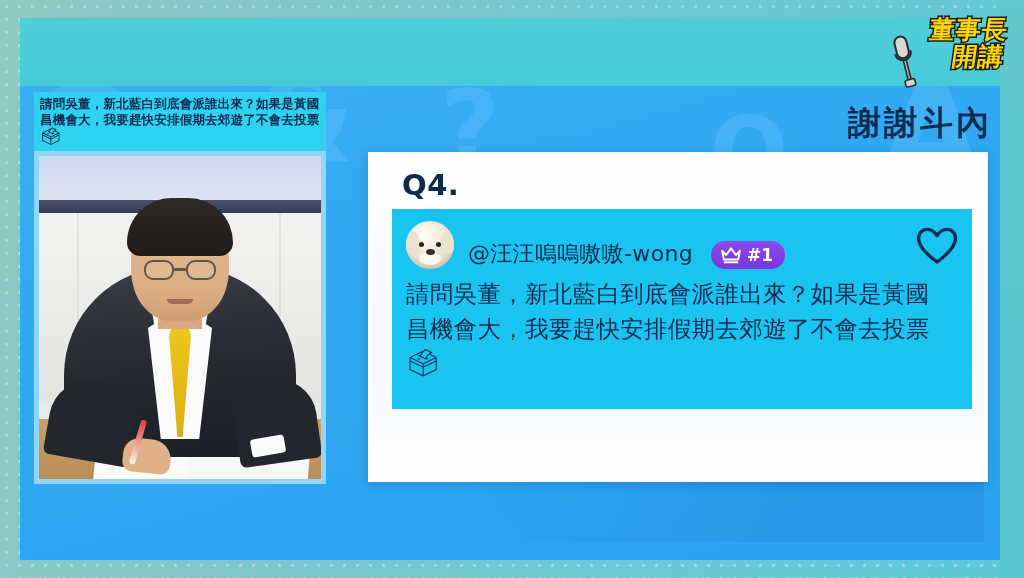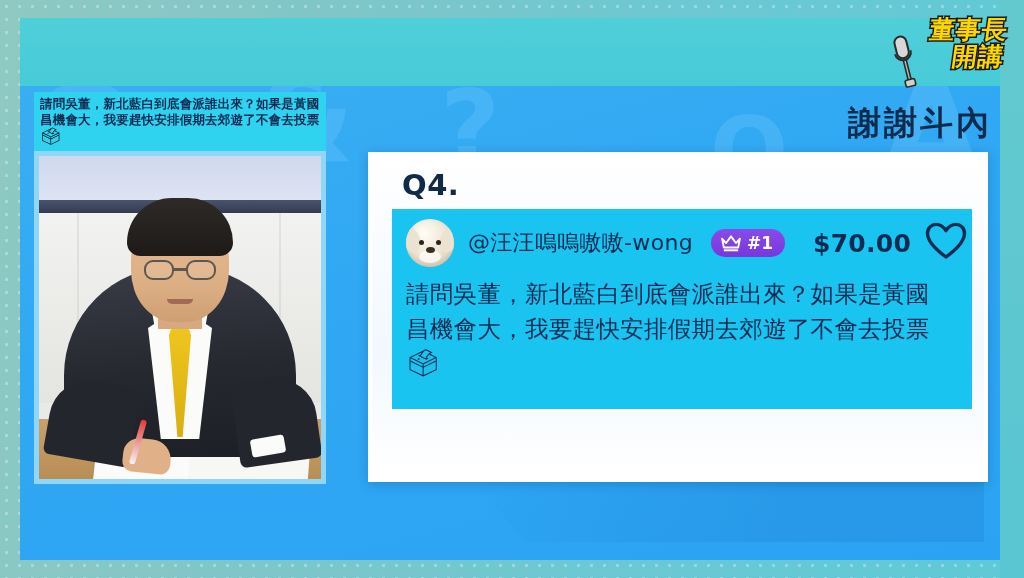--- a/index.html
+++ b/index.html
@@ -198,21 +198,21 @@
     font-size:29px; font-weight:700; color:#102a47; letter-spacing:.5px;
     line-height:34px; margin:2px 0 7px 10px;
     font-family:"DejaVu Sans",sans-serif;
   }
   .cyan-panel{
     background:#19c4f0;
     padding:8px 14px 12px 14px;
     height:200px;
   }
   .row-user{
-    display:flex; align-items:center; gap:14px; height:52px;
+    display:flex; align-items:flex-end; gap:14px; height:52px;
   }
   .avatar{
     width:48px; height:48px; border-radius:50%; flex:none;
     background:radial-gradient(circle at 38% 30%, #fffdf6 0%, #f0e8d8 45%, #ddd0b8 100%);
     position:relative; overflow:hidden;
     box-shadow:inset 0 -3px 6px rgba(150,130,100,.3);
   }
   .avatar .ear-l{ position:absolute; left:-3px; top:8px; width:17px; height:26px;
     border-radius:50%; background:#ece2d0; transform:rotate(-18deg); }
   .avatar .ear-r{ position:absolute; right:-3px; top:8px; width:17px; height:26px;
@@ -347,21 +347,20 @@
         <div class="uname">@汪汪嗚嗚嗷嗷-wong</div>
 
         <div class="badge">
           <svg width="22" height="17" viewBox="0 0 24 19">
             <path d="M2 4 L6.5 9 L12 1.5 L17.5 9 L22 4 L20 14 L4 14 Z" fill="none" stroke="#ffffff" stroke-width="2.1" stroke-linejoin="round"></path>
             <rect x="4" y="16" width="16" height="2.2" fill="#ffffff"></rect>
           </svg>
           <span>#1</span>
         </div>
 
-        <div class="price">$70.00</div>
 
         <span class="heart">
           <svg width="42" height="38" viewBox="0 0 42 38">
             <path d="M21 35 C6 24 2.5 16.5 2.5 11.2 C2.5 6 6.4 2.4 11 2.4 C15 2.4 18.6 5 21 8.6 C23.4 5 27 2.4 31 2.4 C35.6 2.4 39.5 6 39.5 11.2 C39.5 16.5 36 24 21 35 Z" fill="none" stroke="#0d2b52" stroke-width="3.4" stroke-linejoin="round"></path>
           </svg>
         </span>
       </div>
 
       <div class="msg">
         <div>請問吳董，新北藍白到底會派誰出來？如果是黃國</div>

